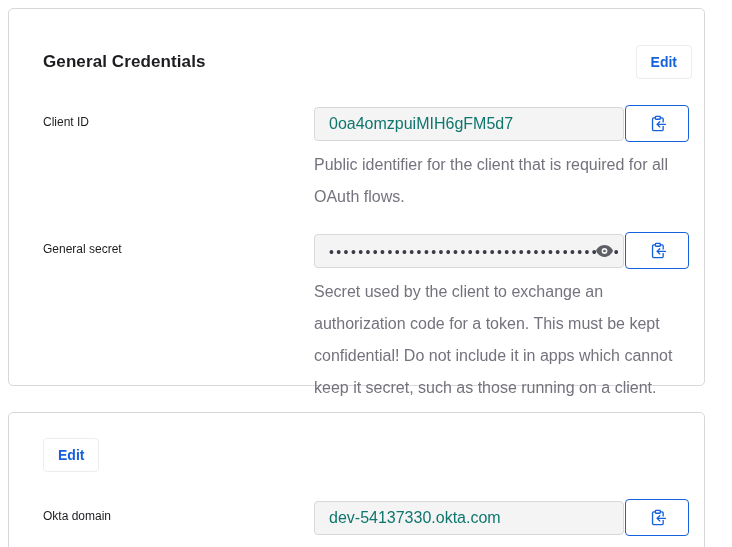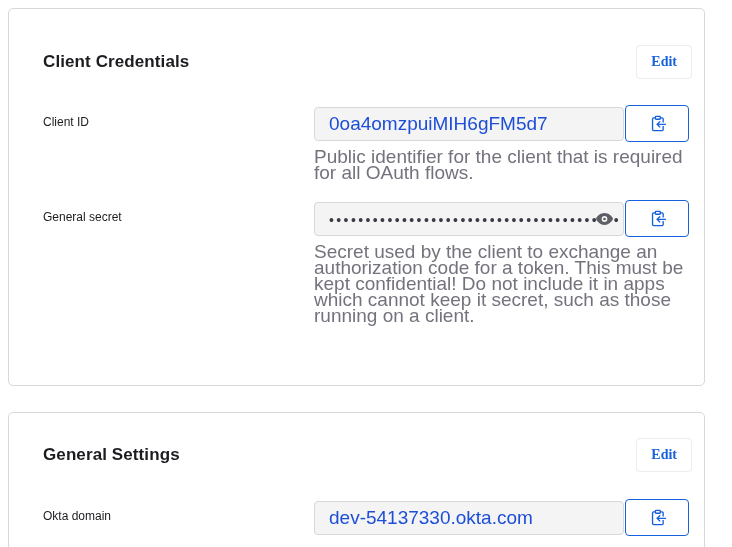--- a/index.html
+++ b/index.html
@@ -34,21 +34,21 @@
   }
   .card-1 .card-header { padding-top: 36px; padding-left: 34px; }
   .card-2 .card-header { padding-top: 25px; padding-left: 34px; }
   .card-title {
     font-size: 17px;
     font-weight: 700;
     color: #1d1d21;
     letter-spacing: .1px;
   }
   .edit-btn {
-    font-family: Liberation Serif, serif;
+    font-family: Liberation Sans, sans-serif;
     font-size: 14px;
     font-weight: 700;
     color: #1662dd;
     background: #ffffff;
     border: 1px solid #ededf0;
     border-radius: 4px;
     padding: 9px 14px;
     cursor: pointer;
     line-height: 1;
   }
@@ -82,22 +82,22 @@
     height: 34px;
     background: #f4f4f4;
     border: 1px solid #d7d7dc;
     border-radius: 4px;
     display: flex;
     align-items: center;
     padding: 0 14px;
     overflow: hidden;
   }
   .value-text {
-    font-size: 19px;
-    color: #1d4ed8;
+    font-size: 16px;
+    color: #0f766e;
     white-space: nowrap;
   }
   .value-text.masked {
     font-size: 14px;
     letter-spacing: 2.4px;
     color: #3c3c46;
     padding-top: 2px;
   }
   .reveal-btn {
     position: absolute;
@@ -120,33 +120,33 @@
     border: 1px solid #1662dd;
     border-radius: 4px;
     display: flex;
     align-items: center;
     justify-content: center;
     cursor: pointer;
   }
   .help-text {
     margin-top: 7px;
     max-width: 393px;
-    font-size: 19px;
-    line-height: 16px;
+    font-size: 16px;
+    line-height: 32px;
     color: #73737d;
   }
 </style>
 </head>
 <body>
 
 <div class="page">
 
   <section class="card card-1">
     <div class="card-header">
-      <h2 class="card-title">Client Credentials</h2>
+      <h2 class="card-title">General Credentials</h2>
       <button class="edit-btn">Edit</button>
     </div>
 
     <div class="field-row row-client-id">
       <div class="field-label">Client ID</div>
       <div class="field-col">
         <div class="value-group">
           <div class="value-box">
             <span class="value-text">0oa4omzpuiMIH6gFM5d7</span>
           </div>
@@ -194,21 +194,20 @@
             </span>
           </button>
         </div>
         <p class="help-text">Secret used by the client to exchange an authorization code for a token. This must be kept confidential! Do not include it in apps which cannot keep it secret, such as those running on a client.</p>
       </div>
     </div>
   </section>
 
   <section class="card card-2">
     <div class="card-header">
-      <h2 class="card-title">General Settings</h2>
       <button class="edit-btn">Edit</button>
     </div>
 
     <div class="field-row row-okta-domain">
       <div class="field-label">Okta domain</div>
       <div class="field-col">
         <div class="value-group">
           <div class="value-box">
             <span class="value-text">dev-54137330.okta.com</span>
           </div>

